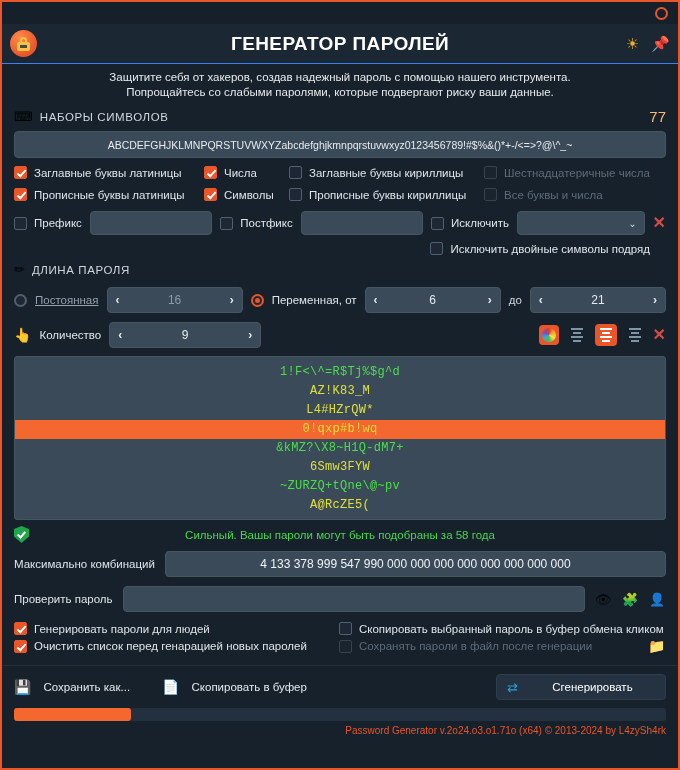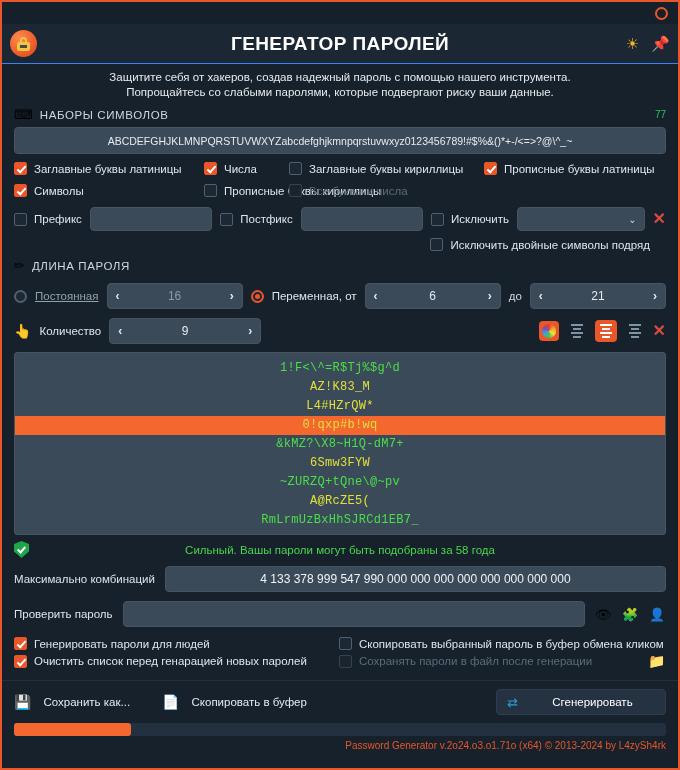--- a/index.html
+++ b/index.html
@@ -90,21 +90,21 @@
   .section-head {
     display: flex; align-items: center;
     padding: 2px 12px 4px 12px;
     flex: 0 0 auto;
   }
   .section-head .sec-icon { font-size: 13px; margin-right: 7px; line-height: 1; }
   .section-head .sec-title {
     color: #cfd6dd; font-size: 11.5px; letter-spacing: 0.6px;
   }
   .section-head .sec-count {
-    margin-left: auto; color: #22c55e; font-size: 10px;
+    margin-left: auto; color: #fdba74; font-size: 15px;
   }
 
   
   .charset-box {
     margin: 2px 12px 8px 12px;
     height: 27px;
     background: #3b4a58;
     border: 1px solid #46555f;
     border-radius: 4px;
     display: flex; align-items: center; justify-content: center;
@@ -384,20 +384,24 @@
       <span class="box checked"></span>
       <span class="cb-label">Заглавные буквы латиницы</span>
     </div>
     <div class="cb">
       <span class="box checked"></span>
       <span class="cb-label">Числа</span>
     </div>
     <div class="cb">
       <span class="box"></span>
       <span class="cb-label">Заглавные буквы кириллицы</span>
+    </div>
+    <div class="cb">
+      <span class="box dim"></span>
+      <span class="cb-label dim">Шестнадцатеричные числа</span>
     </div>
 
     <div class="cb">
       <span class="box checked"></span>
       <span class="cb-label">Прописные буквы латиницы</span>
     </div>
     <div class="cb">
       <span class="box checked"></span>
       <span class="cb-label">Символы</span>
     </div>
@@ -514,21 +518,20 @@
 
   <div class="pw-list">
     <div class="pw" style="color:#4ade4a">1!F&lt;\^=R$Tj%$g^d</div>
     <div class="pw" style="color:#e0e03a">AZ!K83_M</div>
     <div class="pw" style="color:#e0e03a">L4#HZrQW*</div>
     <div class="pw sel" style="color:#e0e03a">0!qxp#b!wq</div>
     <div class="pw" style="color:#4ade4a">&amp;kMZ?\X8~H1Q-dM7+</div>
     <div class="pw" style="color:#e0e03a">6Smw3FYW</div>
     <div class="pw" style="color:#4ade4a">~ZURZQ+tQne\@~pv</div>
     <div class="pw" style="color:#e0e03a">A@RcZE5(</div>
-    <div class="pw" style="color:#4ade4a">RmLrmUzBxHhSJRCd1EB7_</div>
   </div>
 
   <div class="strength-row">
     <div class="shield"></div>
     <div class="strength-text">Сильный. Вашы пароли могут быть подобраны за 58 года</div>
   </div>
 
   <div class="combo-row">
     <span class="combo-label">Максимально комбинаций</span>
     <div class="combo-value">4 133 378 999 547 990 000 000 000 000 000 000 000 000</div>

